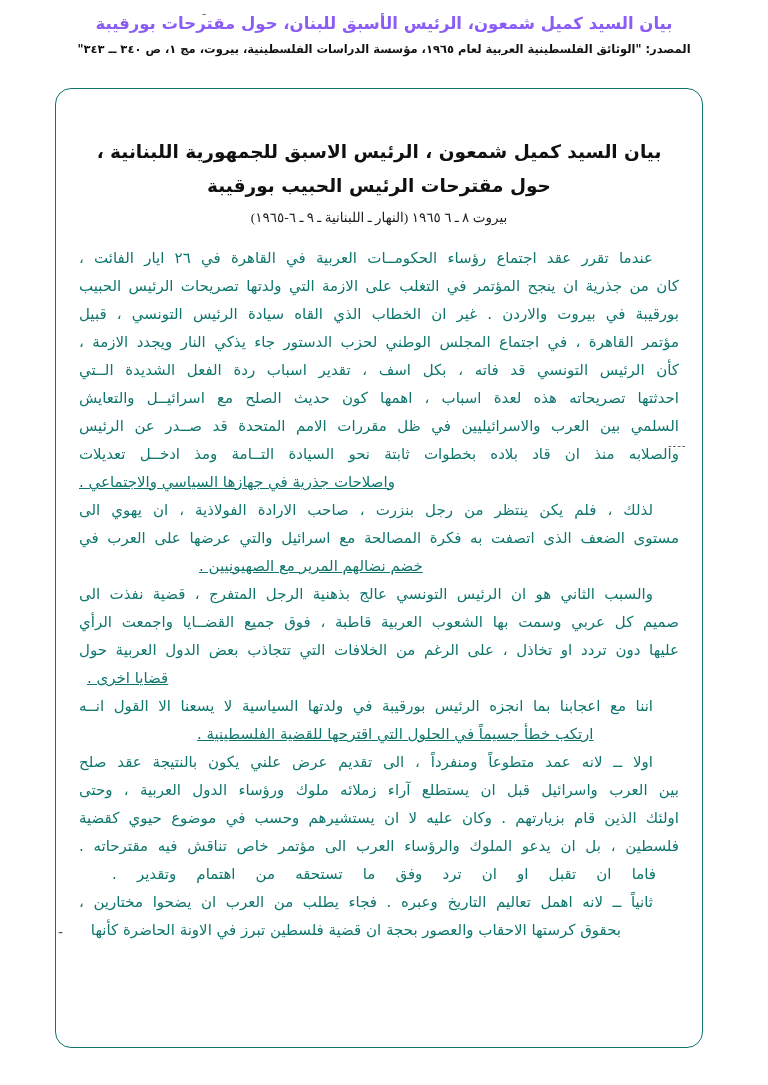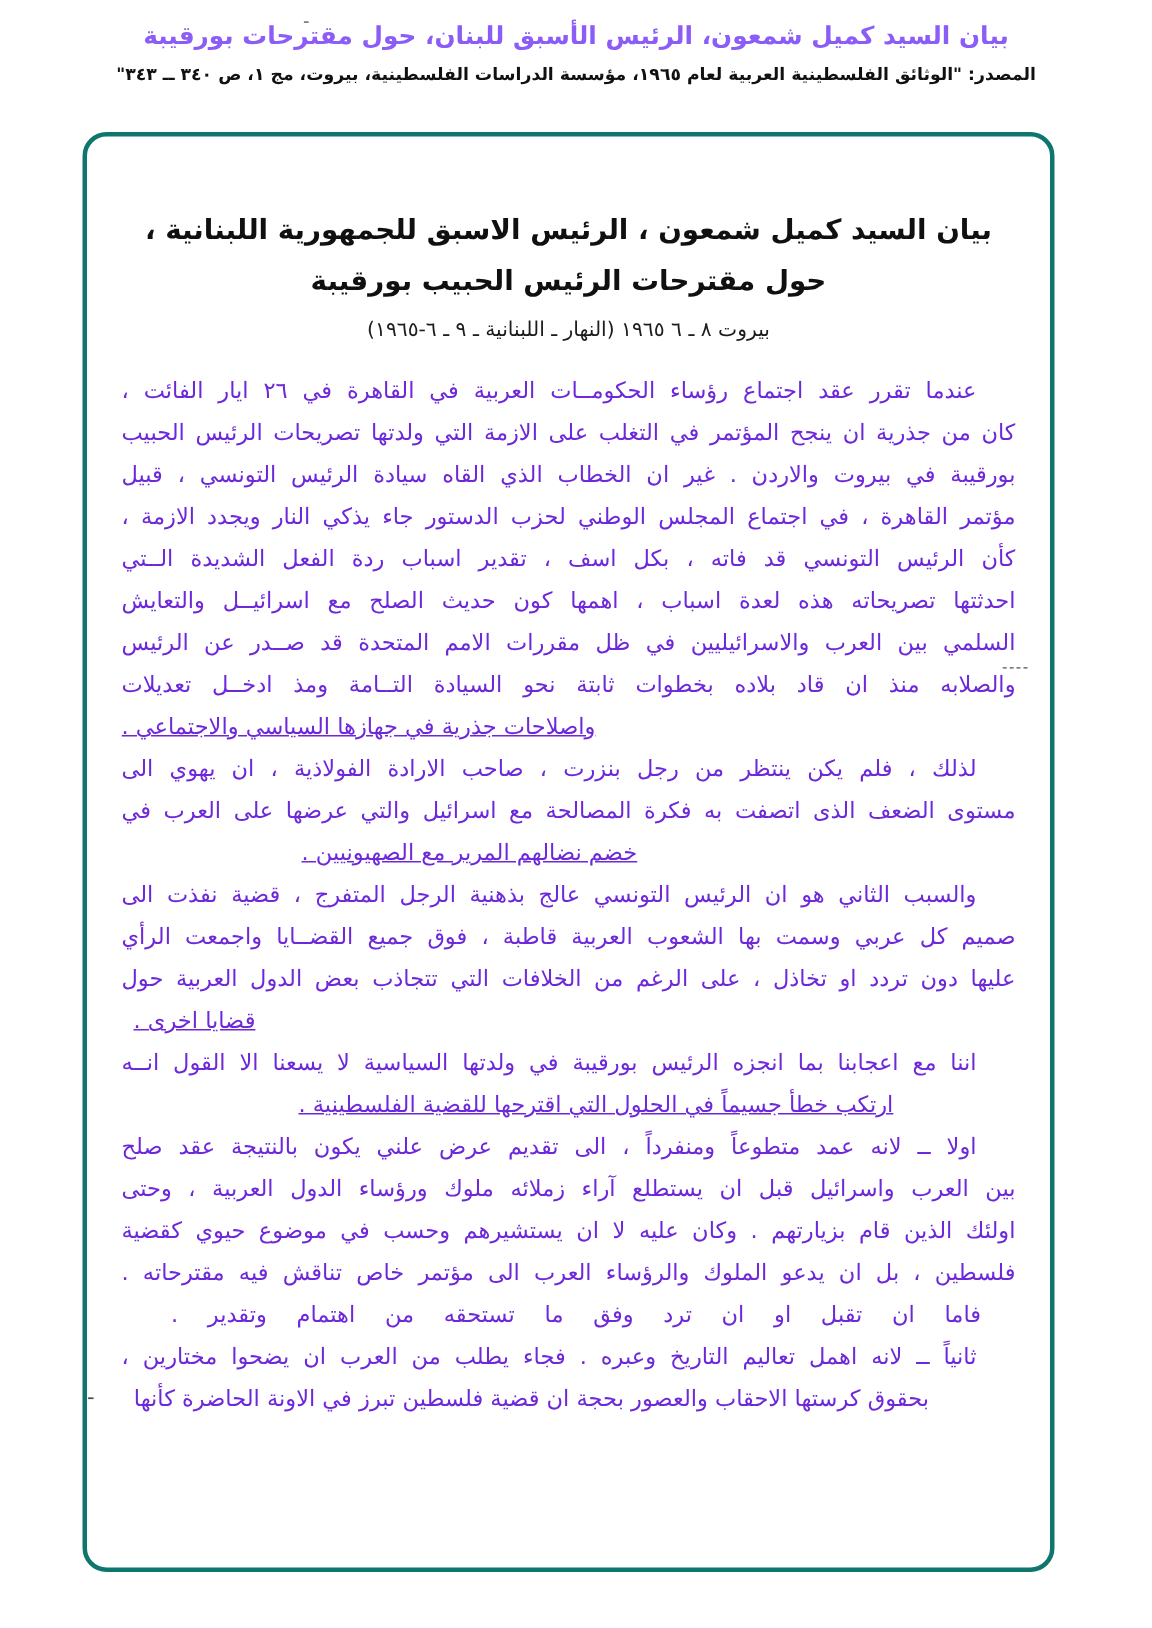--- a/index.html
+++ b/index.html
@@ -10,36 +10,36 @@
   .canvas{position:absolute;inset:0;direction:rtl;}
 
   
   .hdr{position:absolute;top:14px;left:0;width:768px;text-align:center;direction:rtl;}
   .hdr-title{font-size:16.5px;font-weight:700;color:#8b5cf6;letter-spacing:.2px;}
   .hdr-source{font-size:11.5px;font-weight:700;color:#111;margin-top:9px;}
 
   
   .doc-frame{
     position:absolute;left:55px;top:88px;width:648px;height:960px;
-    box-sizing:border-box;border:3px solid #0f766e;border-radius:16px;background:#ffffff;
+    box-sizing:border-box;border:1px solid #0f766e;border-radius:16px;background:#ffffff;
   }
   .doc-inner{
     position:absolute;top:46px;left:23px;right:23px;bottom:10px;direction:rtl;
   }
   .d-title{
     text-align:center;font-weight:700;font-size:18.5px;line-height:34px;color:#101010;
   }
   .d-dateline{
-    text-align:center;font-size:13.5px;line-height:28px;color:#1c1c1c;margin-top:1px;
+    text-align:center;font-size:13.5px;line-height:28px;color:#1c1c1c;margin-top:1px;font-family:Liberation Serif, serif;
   }
 
   
   .body-text{margin-top:12px;}
   .ln{
-    height:28px;line-height:28px;font-size:15px;color:#6d28d9;
+    height:28px;line-height:28px;font-size:15px;color:#0f766e;
     text-align:justify;text-align-last:justify;overflow:hidden;white-space:nowrap;
     direction:rtl;
   }
   .ln.first{padding-right:26px;}
   .ln.endL{text-align:left;text-align-last:left;white-space:nowrap;text-decoration:underline;}
   .ln.pl8{padding-left:8px;}
   .ln.pl120{padding-left:120px;}
   .ln.pl118{padding-left:118px;}
   .ln.nearfull{padding-right:23px;padding-left:33px;}
   .ln.nearfull2{padding-right:58px;padding-left:22px;}

